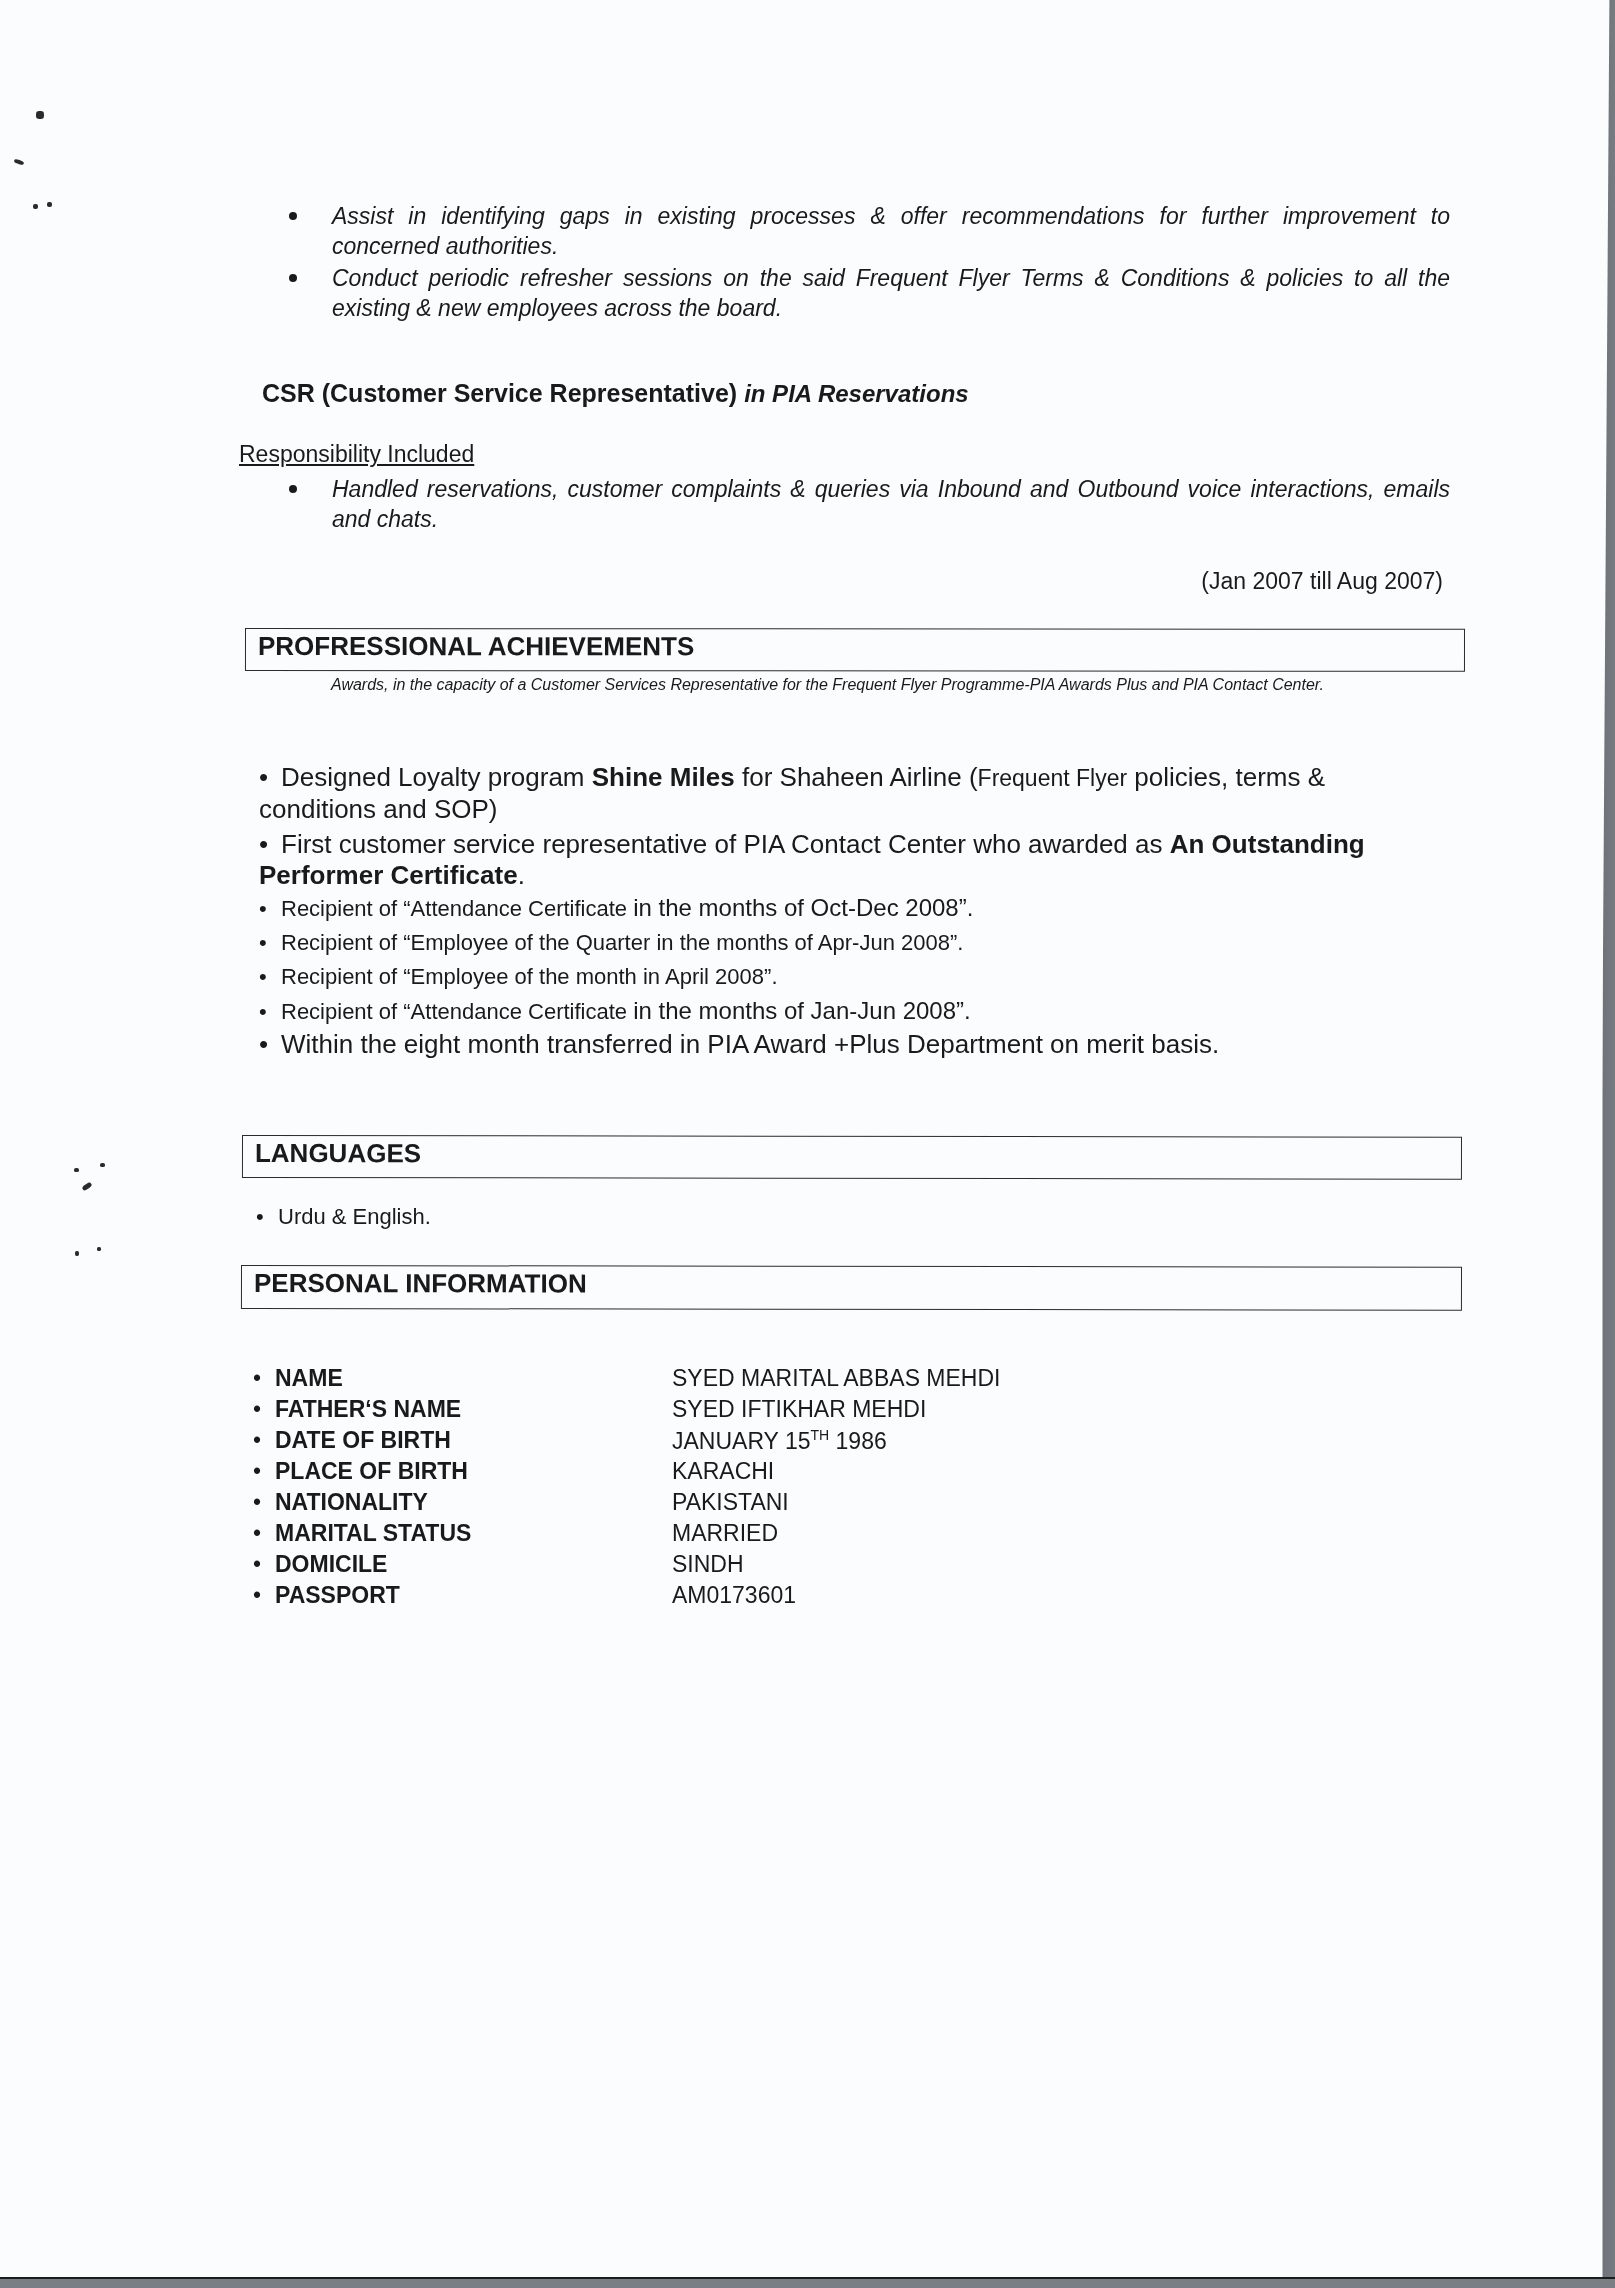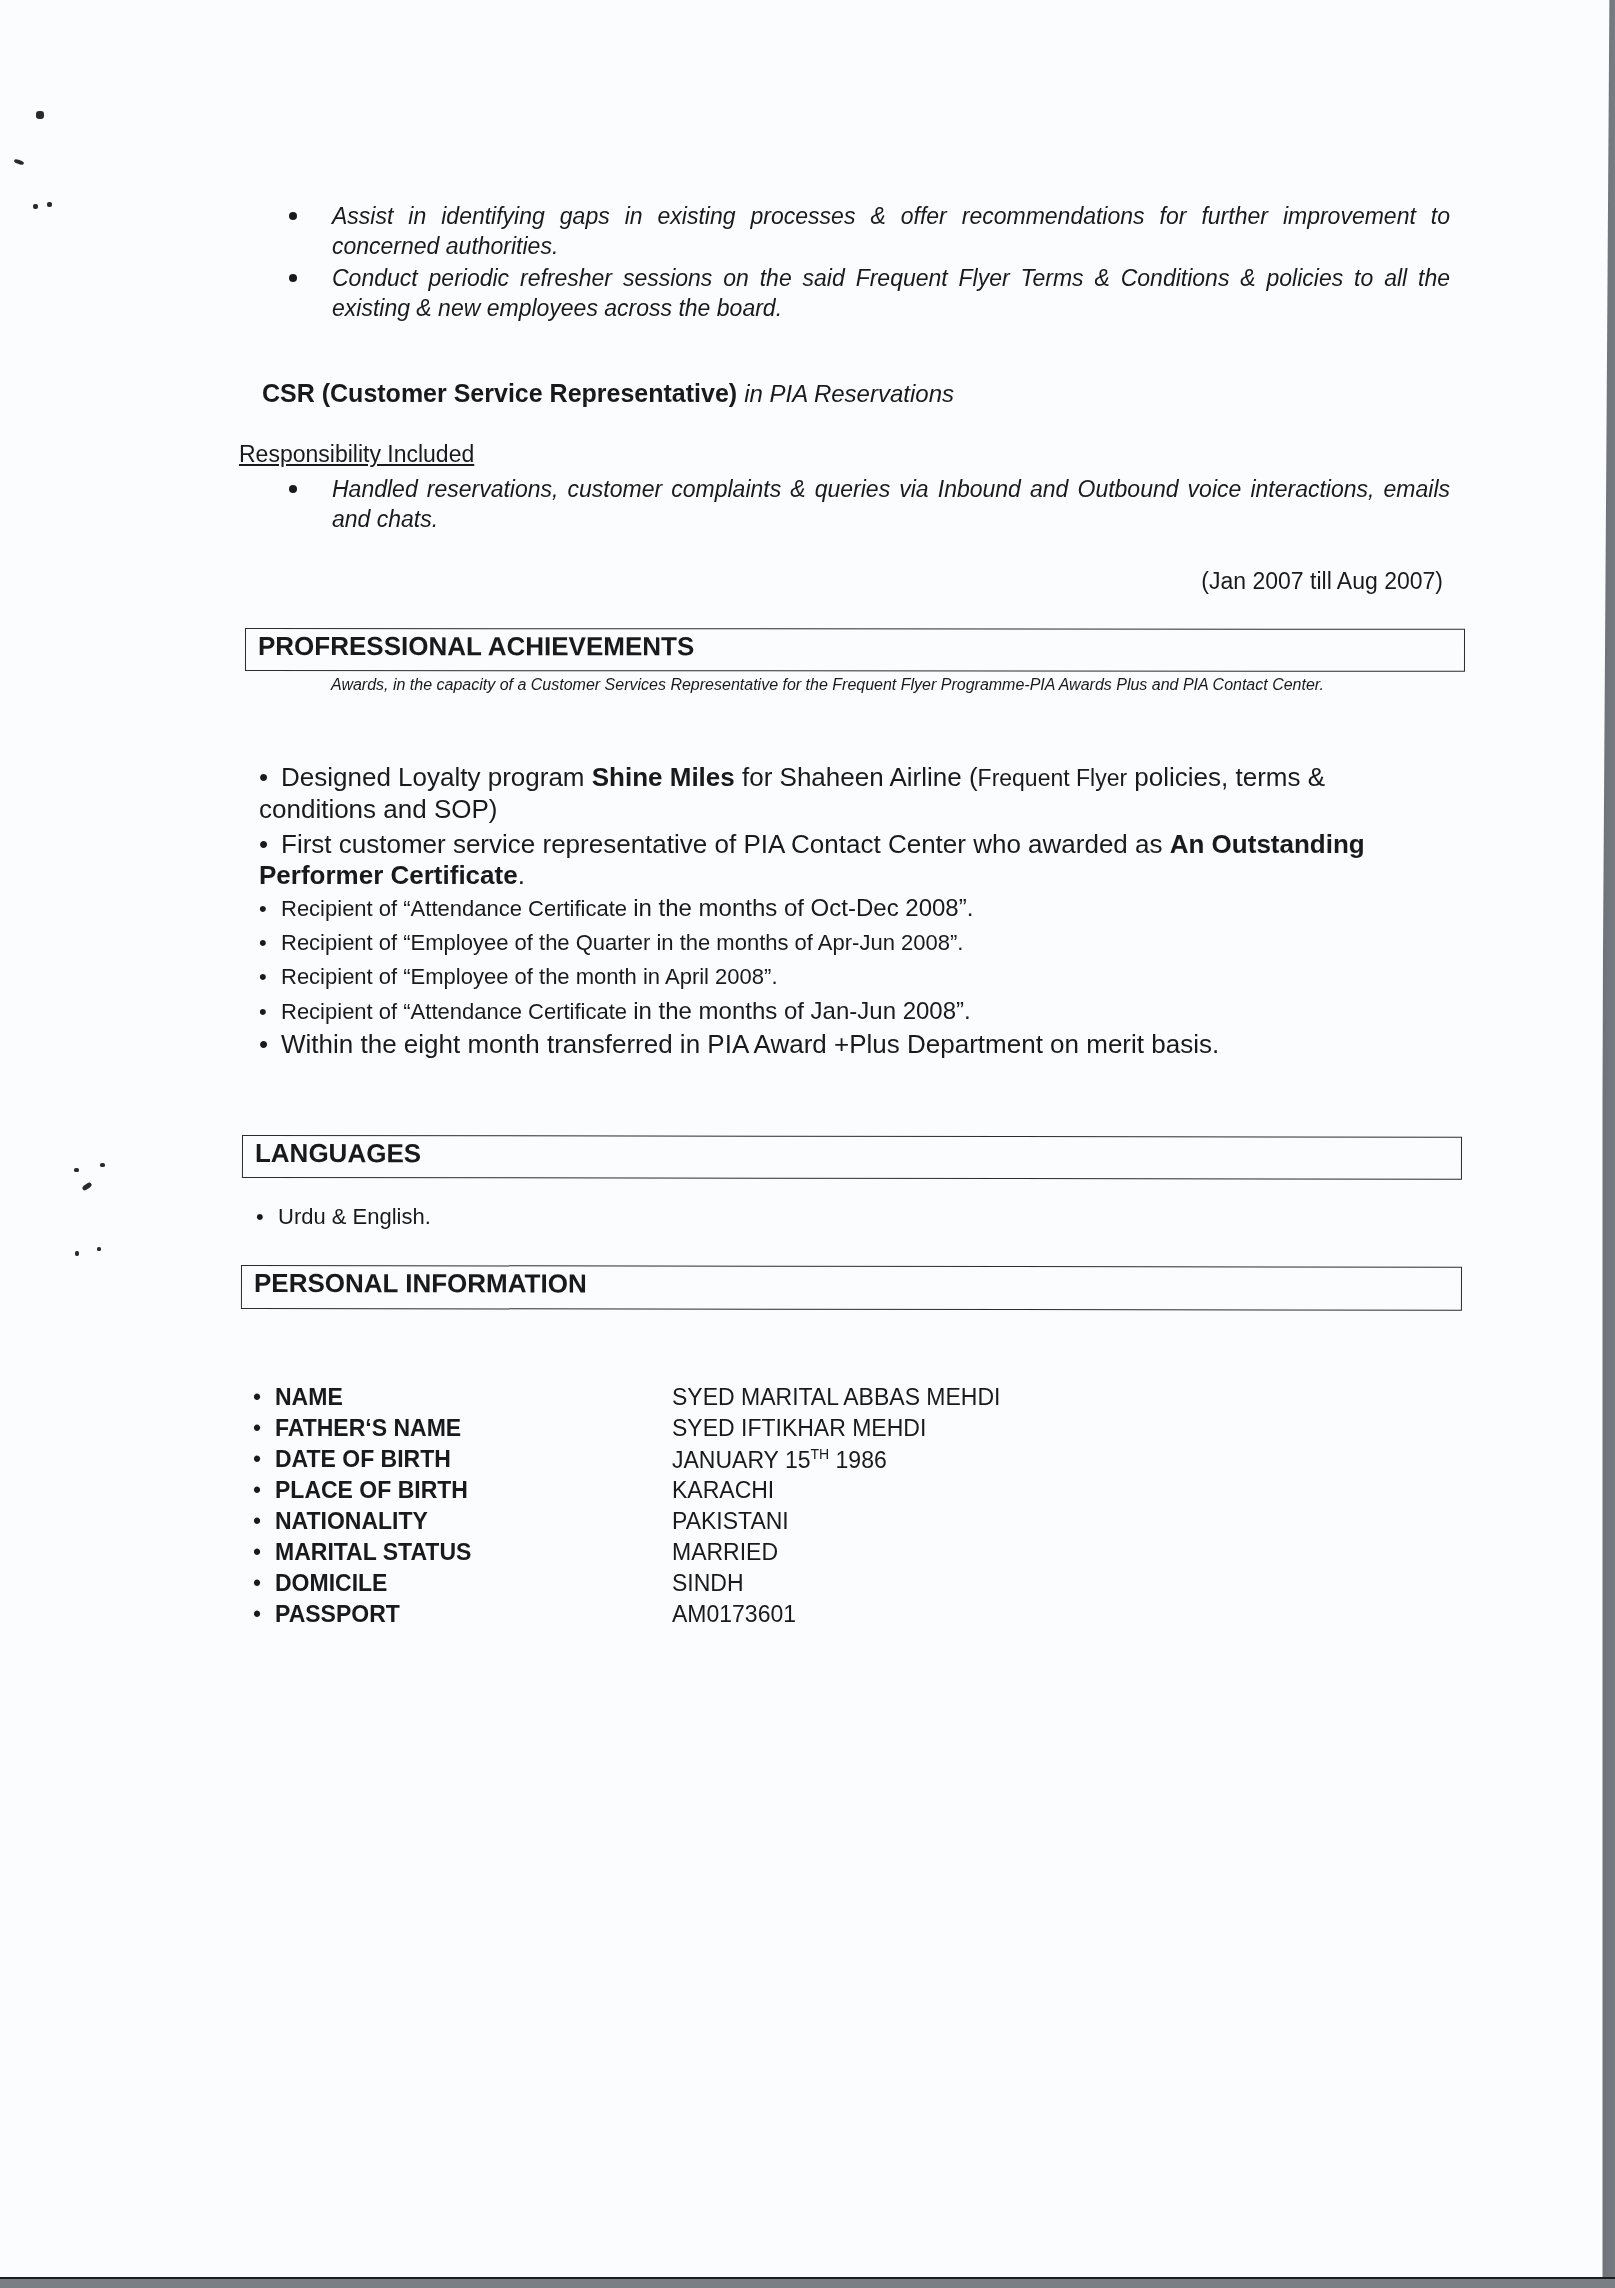--- a/index.html
+++ b/index.html
@@ -23,42 +23,42 @@
 
   .abs { position: absolute; }
   .bul-list { position: absolute; margin: 0; padding: 0; list-style: none; font-style: italic; }
   .bul-list li { position: relative; padding-left: 50px; font-size: 23px; line-height: 30px; text-align: justify; }
   .bul-list li .dot {
     position: absolute; left: 7px; top: 11px; width: 8px; height: 8px; border-radius: 50%; background: #1a1a1a;
   }
   .bul-list li + li { margin-top: 2px; }
 
   .job-title { font-size: 25px; font-weight: bold; }
-  .job-title i { font-weight: normal; font-size: 24px; text-align: center; }
+  .job-title i { font-weight: bold; font-size: 24px; text-align: center; }
   .resp { font-size: 23px; text-decoration: underline; }
   .period { font-size: 23px; }
 
   .sec-box {
     position: absolute; border: 1.5px solid #2b2b2b; box-sizing: border-box;
     padding-left: 12px; font-weight: bold; font-size: 26px; line-height: 34px;
     transform-origin: left top;
   }
   .awards-sub { font-size: 16px; font-weight: normal; font-style: italic; line-height: 29px; }
 
   .ach { position: absolute; margin: 0; padding: 0; list-style: none; }
   .ach li { position: relative; padding-left: 0; }
   .ach li .b { display: inline-block; width: 22px; }
   .ach li .b::before { content: "•"; }
   .ach .big { font-size: 26px; line-height: 31px; }
   .ach .small { font-size: 22px; line-height: 34px; }
   .ach .mix { font-size: 24px; }
 
   .lang { font-size: 22px; }
 
-  .info { position: absolute; margin-top: 19px; }
+  .info { position: absolute; }
   .info-row { display: flex; height: 31px; align-items: center; }
   .info-label { width: 419px; font-weight: bold; font-size: 23px; }
   .info-label .b { display: inline-block; width: 22px; font-weight: normal; }
   .info-label .b::before { content: "•"; }
   .info-value { font-size: 23px; }
   sup { font-size: 14px; }
 </style>
 </head>
 <body>
 

